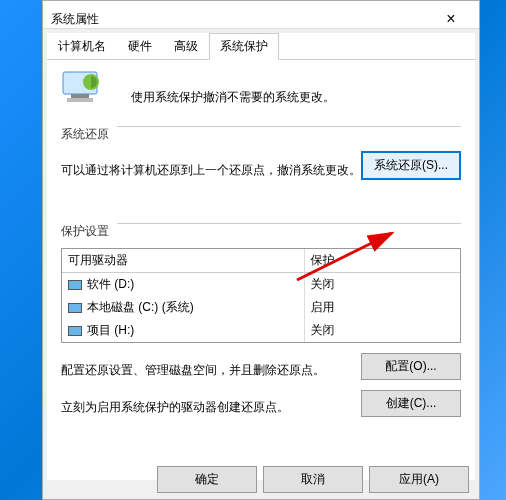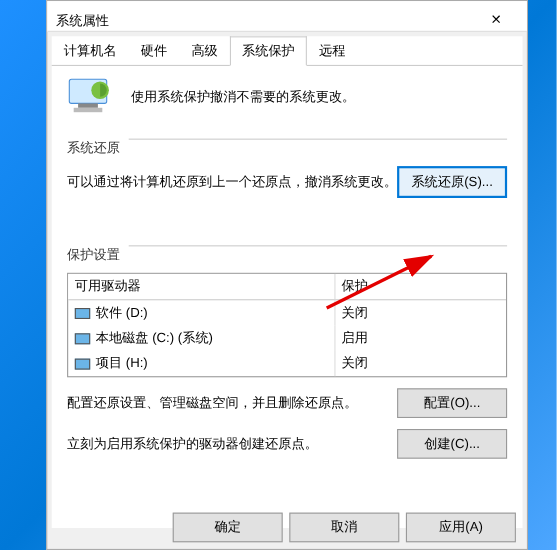--- a/index.html
+++ b/index.html
@@ -5,26 +5,26 @@
 *{box-sizing:border-box;margin:0;padding:0;font-family:"Microsoft YaHei","Segoe UI",sans-serif;font-size:12px}
 body{background:linear-gradient(135deg,#1e90ff,#0078d7,#4da6ff);width:506px;height:500px;position:relative;overflow:hidden}
 .dialog{position:absolute;left:42px;top:0;width:438px;height:500px;background:#f0f0f0;border:1px solid #aaa}
 .titlebar{height:28px;background:#fff;display:flex;align-items:flex-end;padding:0 8px;border-bottom:1px solid #ddd}
 .titlebar .title{flex:1}
 .titlebar .close{width:40px;text-align:center;font-size:16px;cursor:pointer}
 .tabs{display:flex;margin:4px 4px 0 4px;background:#fff;border-bottom:1px solid #ccc}
 .tab{padding:4px 10px;border:1px solid transparent;border-bottom:none;cursor:pointer}
 .tab.active{background:#fff;border-color:#ccc;border-bottom:1px solid #fff;margin-bottom:-1px}
 .content{background:#fff;margin:0 4px 4px 4px;padding:10px 14px;height:420px;position:relative}
-.intro{display:flex;gap:16px;align-items:center;margin-bottom:20px}
+.intro{display:flex;gap:28px;align-items:flex-end;margin-bottom:20px}
 .icon-monitor{width:42px;height:36px;flex-shrink:0}
 .section-header{display:flex;align-items:flex-start;margin:10px 0 8px 0;color:#333}
 .section-header .label{margin-right:8px}
 .section-header .line{flex:1;height:1px;background:#ccc}
-.row{display:flex;align-items:center;margin-bottom:10px}
+.row{display:flex;align-items:flex-end;margin-bottom:10px}
 .row .text{flex:1;line-height:1.6}
 .btn{min-width:100px;padding:4px 10px;background:#e1e1e1;border:1px solid #999;cursor:pointer;text-align:center}
 .btn.highlight{border:2px solid #0078d7;background:#e5f1fb}
 .table{border:1px solid #999;margin-bottom:10px}
 .table .thead{display:flex;background:#fff;border-bottom:1px solid #ccc}
 .table .th,.table .td{padding:3px 6px}
 .table .th:first-child,.table .td:first-child{flex:1.6;border-right:1px solid #ddd}
 .table .th:last-child,.table .td:last-child{flex:1}
 .table .tr{display:flex;}
 .drive-icon{display:inline-block;width:14px;height:10px;background:#6bb5e8;border:1px solid #555;margin-right:5px;vertical-align:middle}
@@ -38,21 +38,20 @@
   <div class="titlebar">
     <span class="title">系统属性</span>
     <span class="close">×</span>
   </div>
 
   <div class="tabs">
     <div class="tab">计算机名</div>
     <div class="tab">硬件</div>
     <div class="tab">高级</div>
     <div class="tab active">系统保护</div>
-    <div class="tab">远程</div>
   </div>
 
   <div class="content">
     <div class="intro">
       <svg class="icon-monitor" viewBox="0 0 42 36">
         <rect x="2" y="2" width="34" height="22" rx="2" fill="#cfeaff" stroke="#4a90d9"></rect>
         <rect x="10" y="24" width="18" height="4" fill="#888"></rect>
         <rect x="6" y="28" width="26" height="4" fill="#bbb"></rect>
         <circle cx="30" cy="12" r="8" fill="#7ac142"></circle>
         <path d="M30 6 a6 6 0 0 1 0 12 z" fill="#5aa030"></path>

